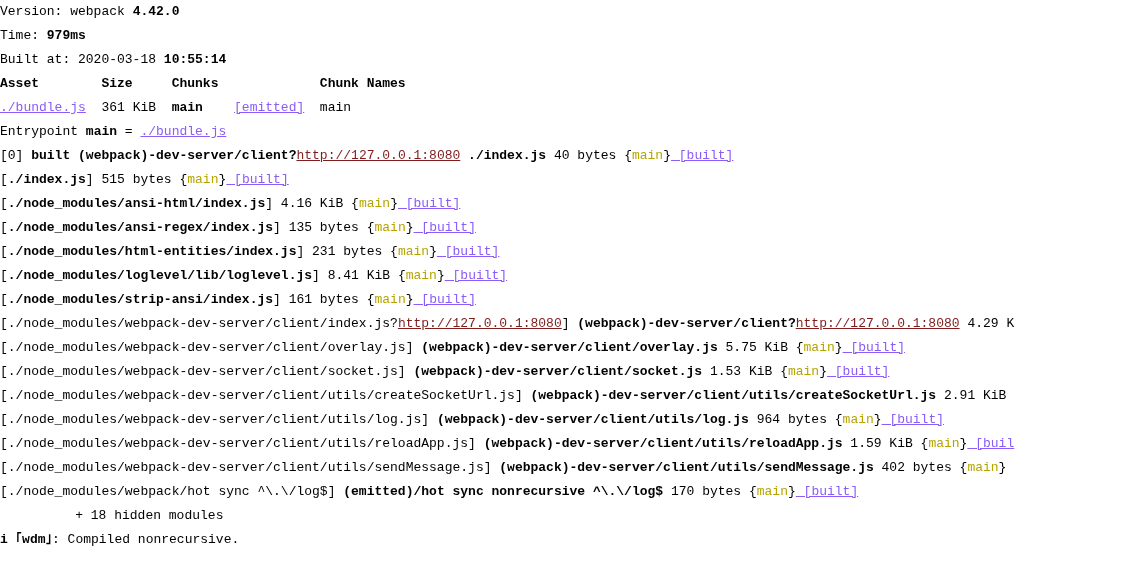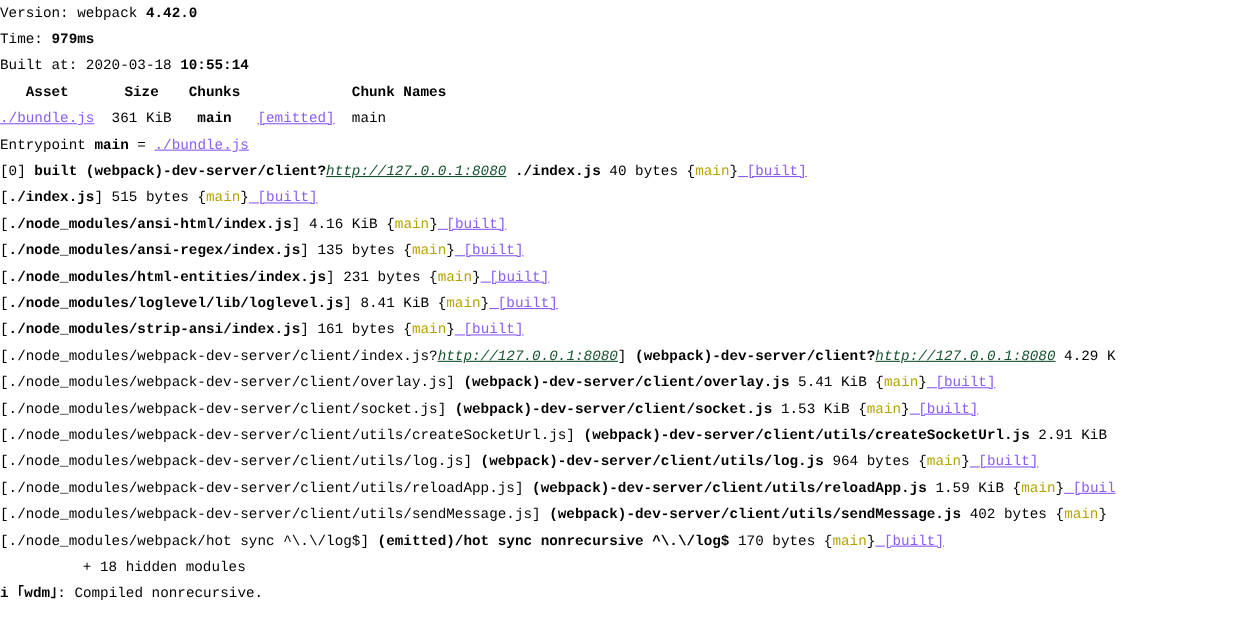--- a/index.html
+++ b/index.html
@@ -10,25 +10,25 @@
     padding: 0;
     background: #fff;
     color: #000;
     white-space: nowrap;
     overflow-x: hidden;
   }
   .line { padding: 0; }
   .bold { font-weight: bold; }
   .green { color: #8b5cf6; text-decoration: underline; }
   .yellow { color: #b5a400; }
-  .link { color: #14532d; text-decoration: underline; cursor: pointer; font-style: italic; }
+  .link { color: #7f1d1d; text-decoration: underline; cursor: pointer; }
   .tbl { display: table; border-collapse: collapse; }
   .tr { display: table-row; }
   .td { display: table-cell; padding-right: 2ch; }
-  .tdl { display: table-cell; padding-right: 2ch; text-align: center; margin-left: 48px; }
+  .tdl { display: table-cell; padding-right: 2ch; text-align: left; margin-left: 48px; }
   .td-last { display: table-cell; }
 </style>
 </head>
 <body>
 
 <div class="line"><span>Version: webpack </span><span class="bold">4.42.0</span></div>
 <div class="line"><span>Time: </span><span class="bold">979ms</span></div>
 <div class="line"><span>Built at: 2020-03-18 </span><span class="bold">10:55:14</span></div>
 
 <div class="tbl">
@@ -54,21 +54,21 @@
 
 <div class="line">[<span class="bold">./index.js</span><span>] 515 bytes </span>{<span class="yellow">main</span>}<span class="green"> [built]</span></div>
 <div class="line">[<span class="bold">./node_modules/ansi-html/index.js</span><span>] 4.16 KiB </span>{<span class="yellow">main</span>}<span class="green"> [built]</span></div>
 <div class="line">[<span class="bold">./node_modules/ansi-regex/index.js</span><span>] 135 bytes </span>{<span class="yellow">main</span>}<span class="green"> [built]</span></div>
 <div class="line">[<span class="bold">./node_modules/html-entities/index.js</span><span>] 231 bytes </span>{<span class="yellow">main</span>}<span class="green"> [built]</span></div>
 <div class="line">[<span class="bold">./node_modules/loglevel/lib/loglevel.js</span><span>] 8.41 KiB </span>{<span class="yellow">main</span>}<span class="green"> [built]</span></div>
 <div class="line">[<span class="bold">./node_modules/strip-ansi/index.js</span><span>] 161 bytes </span>{<span class="yellow">main</span>}<span class="green"> [built]</span></div>
 
 <div class="line"><span>[./node_modules/webpack-dev-server/client/index.js?</span><span class="link">http://127.0.0.1:8080</span><span>] </span><span class="bold">(webpack)-dev-server/client?</span><span class="link">http://127.0.0.1:8080</span><span> 4.29 K</span></div>
 
-<div class="line"><span>[./node_modules/webpack-dev-server/client/overlay.js] </span><span class="bold">(webpack)-dev-server/client/overlay.js</span><span> 5.41 KiB </span>{<span class="yellow">main</span>}<span class="green"> [built]</span></div>
+<div class="line"><span>[./node_modules/webpack-dev-server/client/overlay.js] </span><span class="bold">(webpack)-dev-server/client/overlay.js</span><span> 5.75 KiB </span>{<span class="yellow">main</span>}<span class="green"> [built]</span></div>
 <div class="line"><span>[./node_modules/webpack-dev-server/client/socket.js] </span><span class="bold">(webpack)-dev-server/client/socket.js</span><span> 1.53 KiB </span>{<span class="yellow">main</span>}<span class="green"> [built]</span></div>
 
 <div class="line"><span>[./node_modules/webpack-dev-server/client/utils/createSocketUrl.js] </span><span class="bold">(webpack)-dev-server/client/utils/createSocketUrl.js</span><span> 2.91 KiB</span></div>
 
 <div class="line"><span>[./node_modules/webpack-dev-server/client/utils/log.js] </span><span class="bold">(webpack)-dev-server/client/utils/log.js</span><span> 964 bytes </span>{<span class="yellow">main</span>}<span class="green"> [built]</span></div>
 
 <div class="line"><span>[./node_modules/webpack-dev-server/client/utils/reloadApp.js] </span><span class="bold">(webpack)-dev-server/client/utils/reloadApp.js</span><span> 1.59 KiB </span>{<span class="yellow">main</span>}<span class="green"> [buil</span></div>
 
 <div class="line"><span>[./node_modules/webpack-dev-server/client/utils/sendMessage.js] </span><span class="bold">(webpack)-dev-server/client/utils/sendMessage.js</span><span> 402 bytes </span>{<span class="yellow">main</span>}</div>
 

